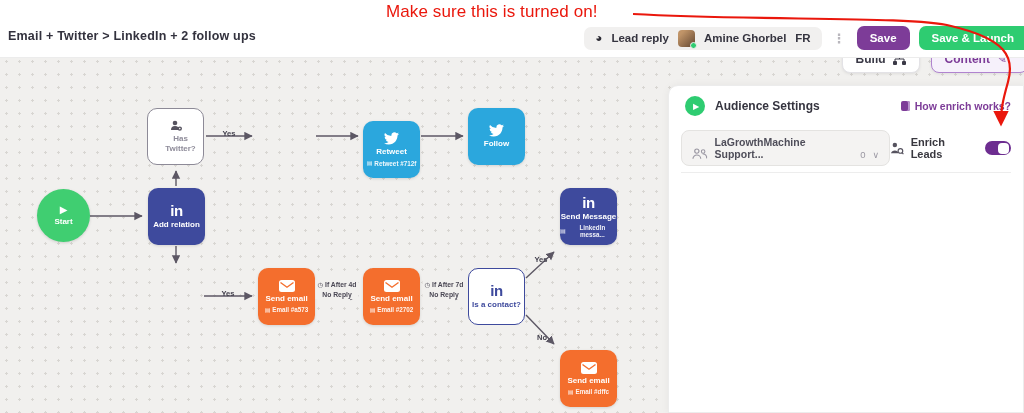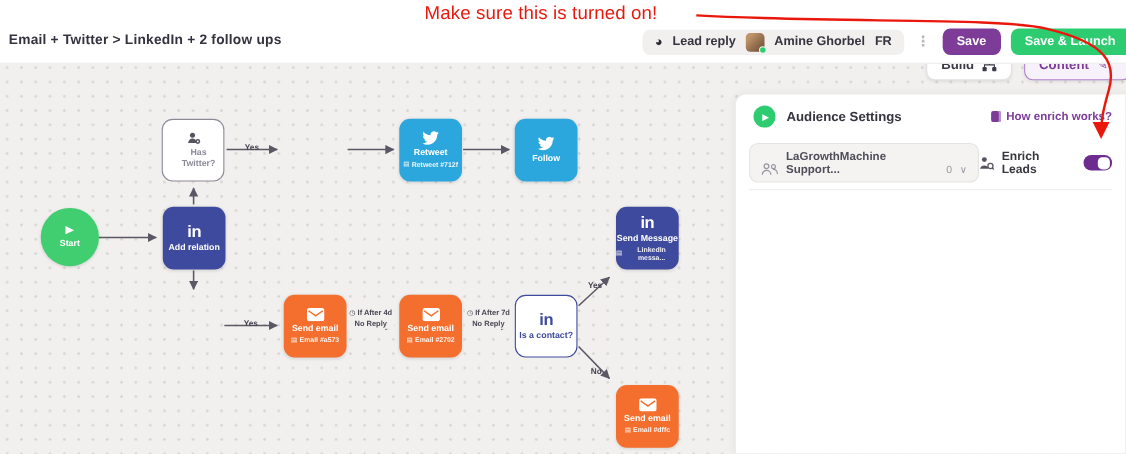--- a/index.html
+++ b/index.html
@@ -161,21 +161,21 @@
       <svg class="icon-svg" width="14" height="12" viewBox="0 0 14 12">
         <circle cx="6" cy="3" r="2.3" fill="#56535f"></circle>
         <path d="M2 10 a4 4 0 0 1 8 0 z" fill="#56535f"></path>
         <circle cx="10.8" cy="8.6" r="2.2" fill="#56535f"></circle>
         <circle cx="10.8" cy="8.6" r="0.8" fill="#fff"></circle>
       </svg>
       <span class="nlabel">Has Twitter?</span>
     </div>
 
 
-    <div class="node node-blue" style="left:363px;top:66px">
+    <div class="node node-blue" style="left:363px;top:79px">
       <svg class="icon-svg" width="15" height="13" viewBox="0 0 24 20">
         <path fill="#fff" d="M23.9 2.4a9.8 9.8 0 0 1-2.8.8A4.9 4.9 0 0 0 23.3.5a9.9 9.9 0 0 1-3.1 1.2A4.9 4.9 0 0 0 11.7 5c0 .4 0 .8.1 1.1A14 14 0 0 1 1.6 1a4.9 4.9 0 0 0 1.5 6.6 4.9 4.9 0 0 1-2.2-.6v.1a4.9 4.9 0 0 0 4 4.8 5 5 0 0 1-2.2.1 4.9 4.9 0 0 0 4.6 3.4A9.9 9.9 0 0 1 0 17.5 14 14 0 0 0 7.6 19.7c9 0 14-7.5 14-14v-.6a10 10 0 0 0 2.3-2.7z"></path>
       </svg>
       <span class="nlabel">Retweet</span>
       <span class="nsub">
         <span class="sub-ic">▤</span>
         <span>Retweet #712f</span>
       </span>
     </div>
 

